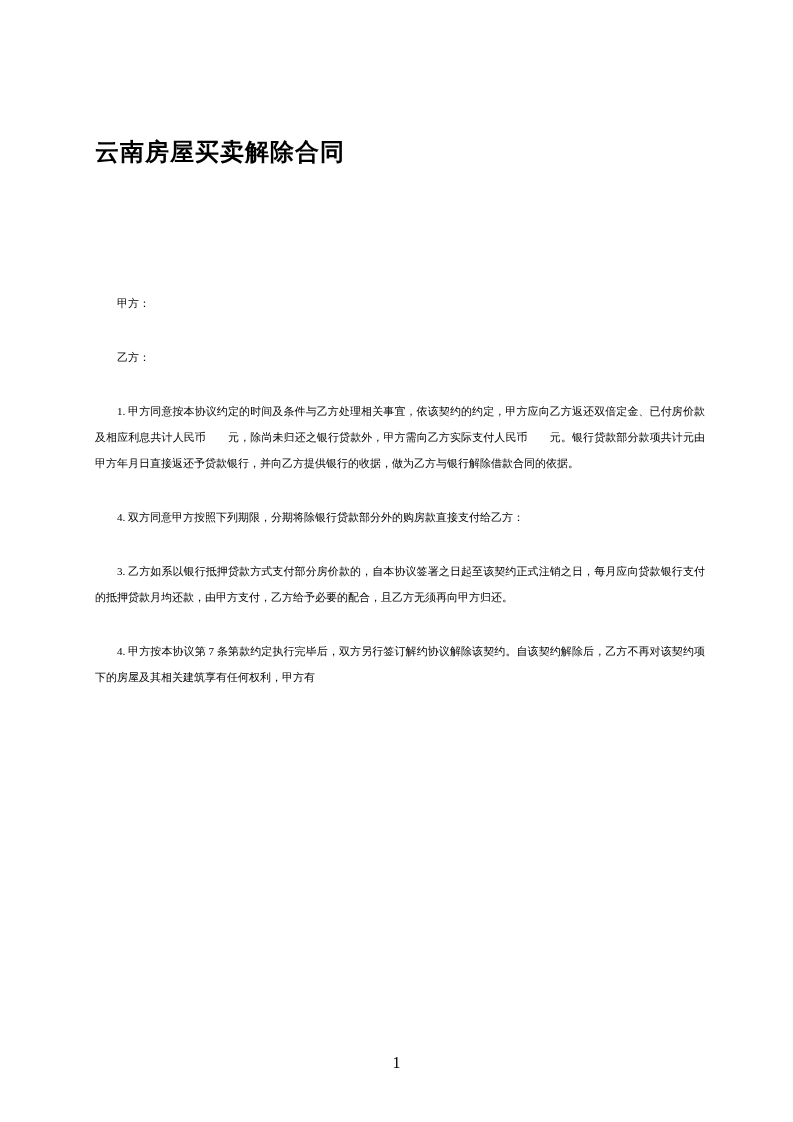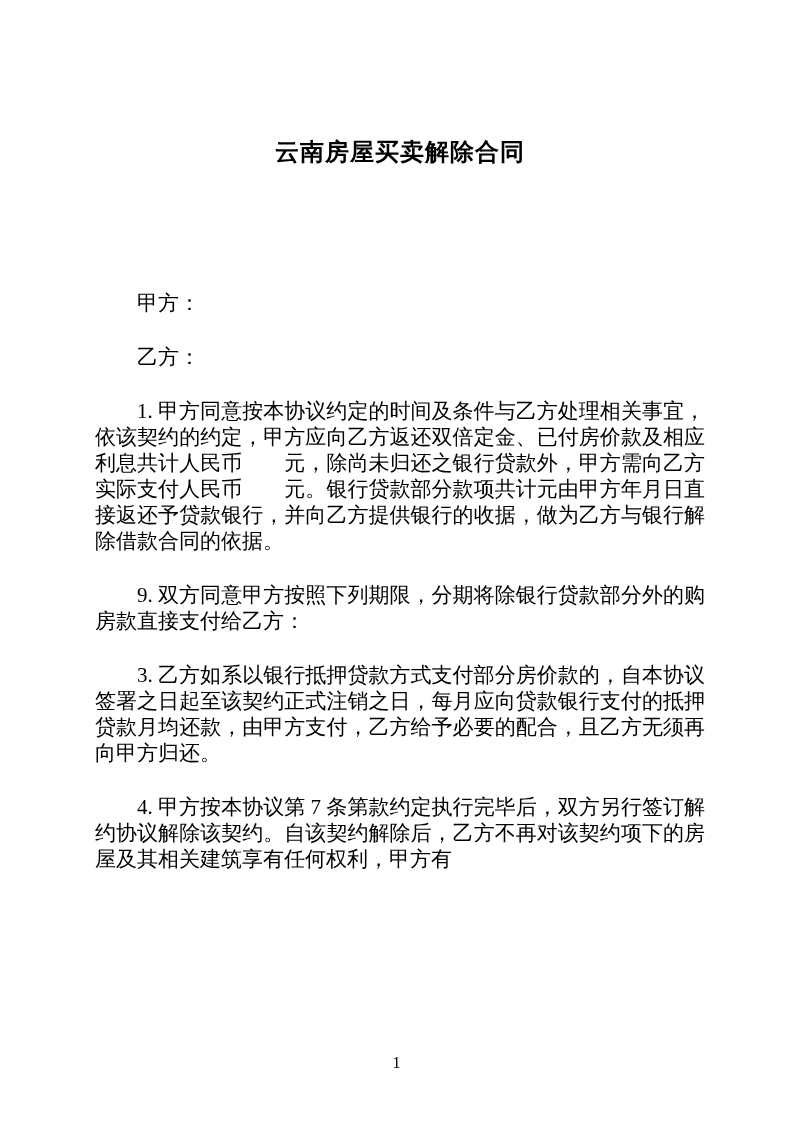--- a/index.html
+++ b/index.html
@@ -20,26 +20,25 @@
     width: 793px;
     height: 1122px;
     padding: 134px 88px 0 95px;
     background: #ffffff;
   }
   .doc-title {
     margin: 0 0 120px 0;
     font-size: 24px;
     line-height: 36px;
     font-weight: bold;
-    text-align: center;
     letter-spacing: 1px;
   }
   p.doc-par {
     margin: 0 0 28px 0;
-    font-size: 21px;
+    font-size: 11px;
     line-height: 26px;
     text-indent: 2em;
     text-align: justify;
     word-break: break-all;
   }
   .page-number {
     position: absolute;
     left: 0;
     right: 0;
     top: 1052px;
@@ -53,21 +52,21 @@
 
 <div class="page">
   <h1 class="doc-title">云南房屋买卖解除合同</h1>
 
   <p class="doc-par">甲方：</p>
   <p class="doc-par">乙方：</p>
 
 
   <p class="doc-par">1. 甲方同意按本协议约定的时间及条件与乙方处理相关事宜，依该契约的约定，甲方应向乙方返还双倍定金、已付房价款及相应利息共计人民币　　元，除尚未归还之银行贷款外，甲方需向乙方实际支付人民币　　元。银行贷款部分款项共计元由甲方年月日直接返还予贷款银行，并向乙方提供银行的收据，做为乙方与银行解除借款合同的依据。</p>
 
-  <p class="doc-par">9. 双方同意甲方按照下列期限，分期将除银行贷款部分外的购房款直接支付给乙方：</p>
+  <p class="doc-par">4. 双方同意甲方按照下列期限，分期将除银行贷款部分外的购房款直接支付给乙方：</p>
 
 
 
   <p class="doc-par">3. 乙方如系以银行抵押贷款方式支付部分房价款的，自本协议签署之日起至该契约正式注销之日，每月应向贷款银行支付的抵押贷款月均还款，由甲方支付，乙方给予必要的配合，且乙方无须再向甲方归还。</p>
 
   <p class="doc-par">4. 甲方按本协议第 7 条第款约定执行完毕后，双方另行签订解约协议解除该契约。自该契约解除后，乙方不再对该契约项下的房屋及其相关建筑享有任何权利，甲方有</p>
 </div>
 
 <div class="page-number">1</div>
 

